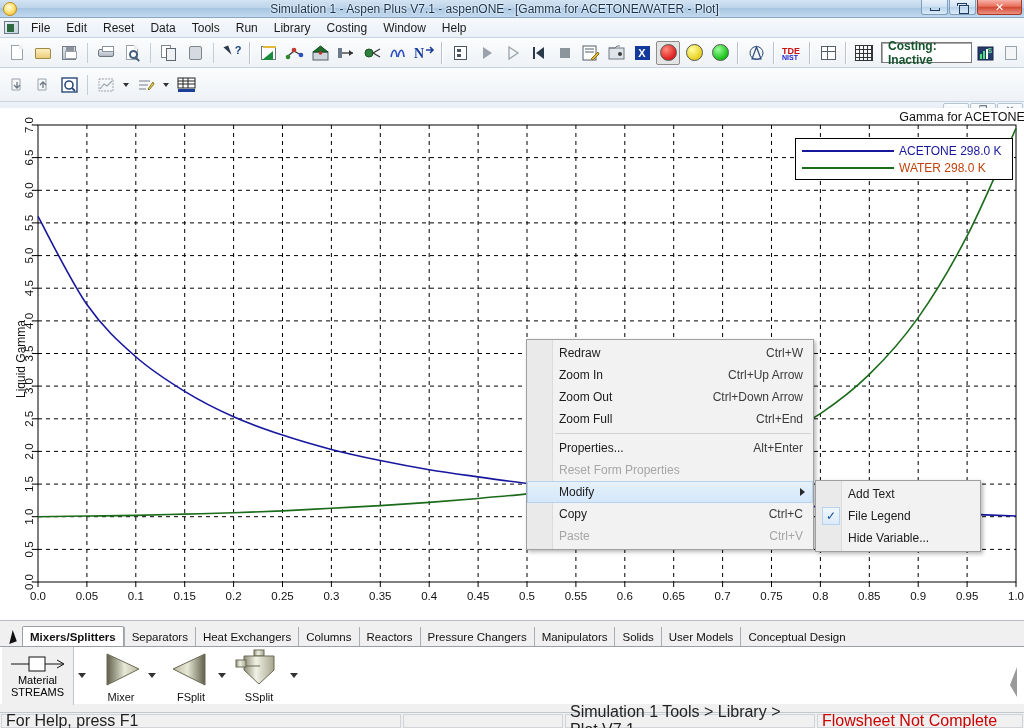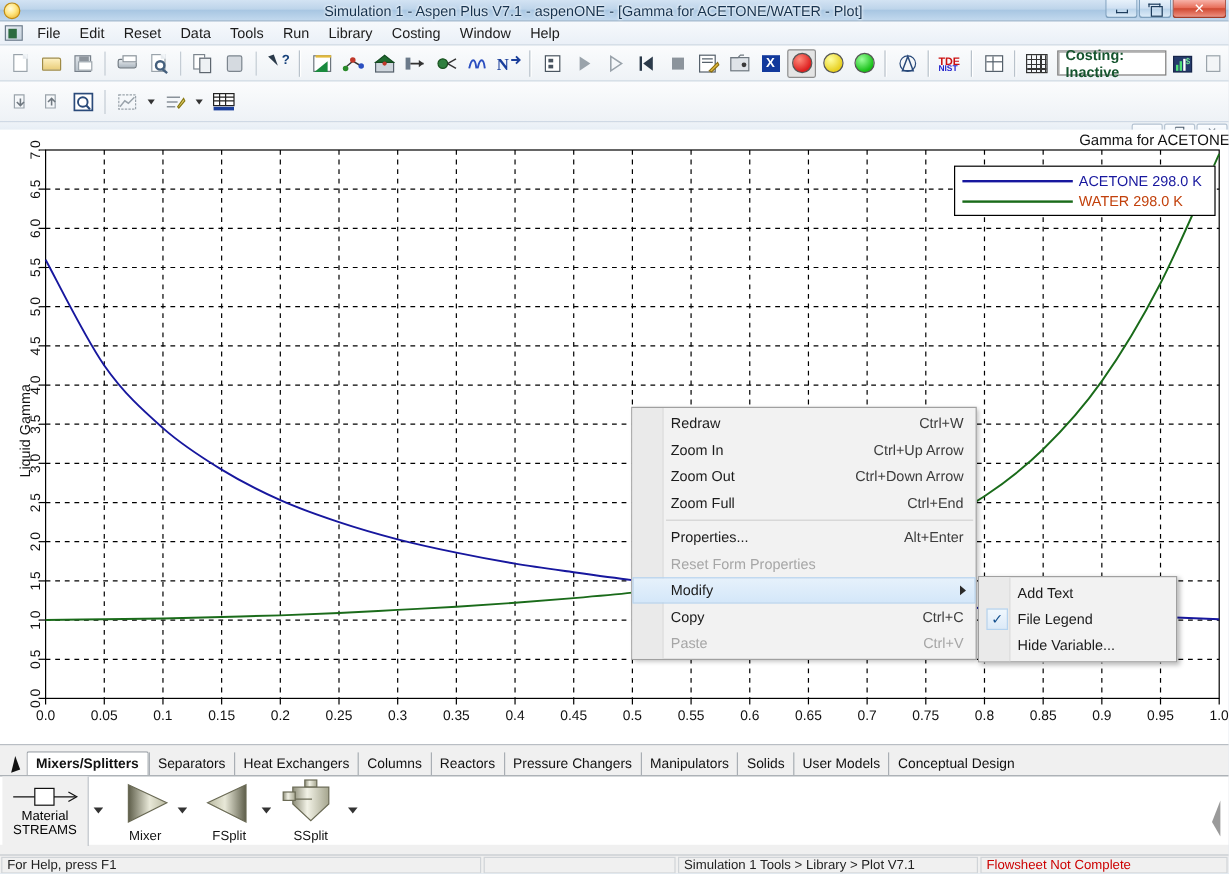--- a/index.html
+++ b/index.html
@@ -245,21 +245,21 @@
     display: flex; flex-direction: column; align-items: center; justify-content: flex-end;
     padding-bottom: 2px;
   }
   .palette-item .cap { font-size: 11px; color: #111; }
   .pdrop { position: absolute; width: 0; height: 0; border-style: solid;
      border-width: 5px 4px 0 4px; border-color: #333 transparent transparent transparent; }
 
   .statusbar {
     position: absolute; left: 0; top: 712px; width: 1024px; height: 16px;
     background: #f0f0f0; border-top: 1px solid #c3c8ce;
-    display: flex; align-items: center; font-size: 11px; color: #222;
+    display: flex; align-items: center; font-size: 16px; color: #222;
   }
   .sb-cell { height: 14px; border: 1px solid #d0d4d8; margin: 0 1px;
      display: flex; align-items: center; padding: 0 4px; }
 </style>
 </head>
 <body>
 
 <div id="app">
 
   <div class="titlebar">

